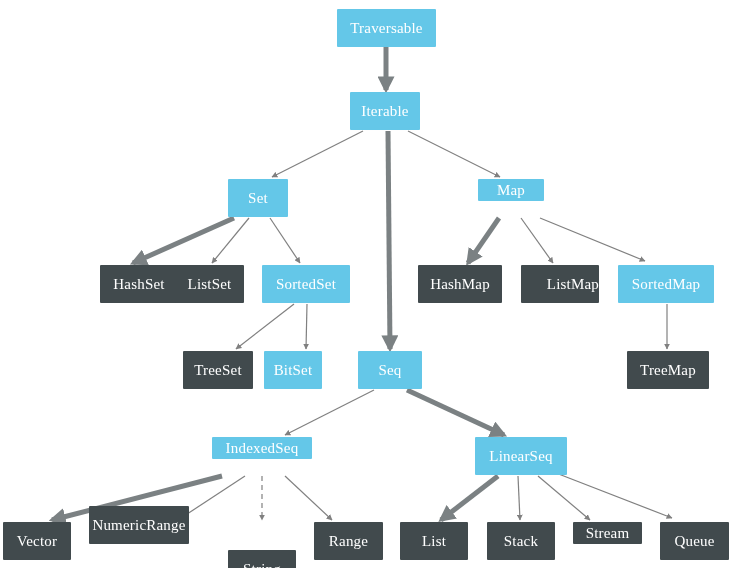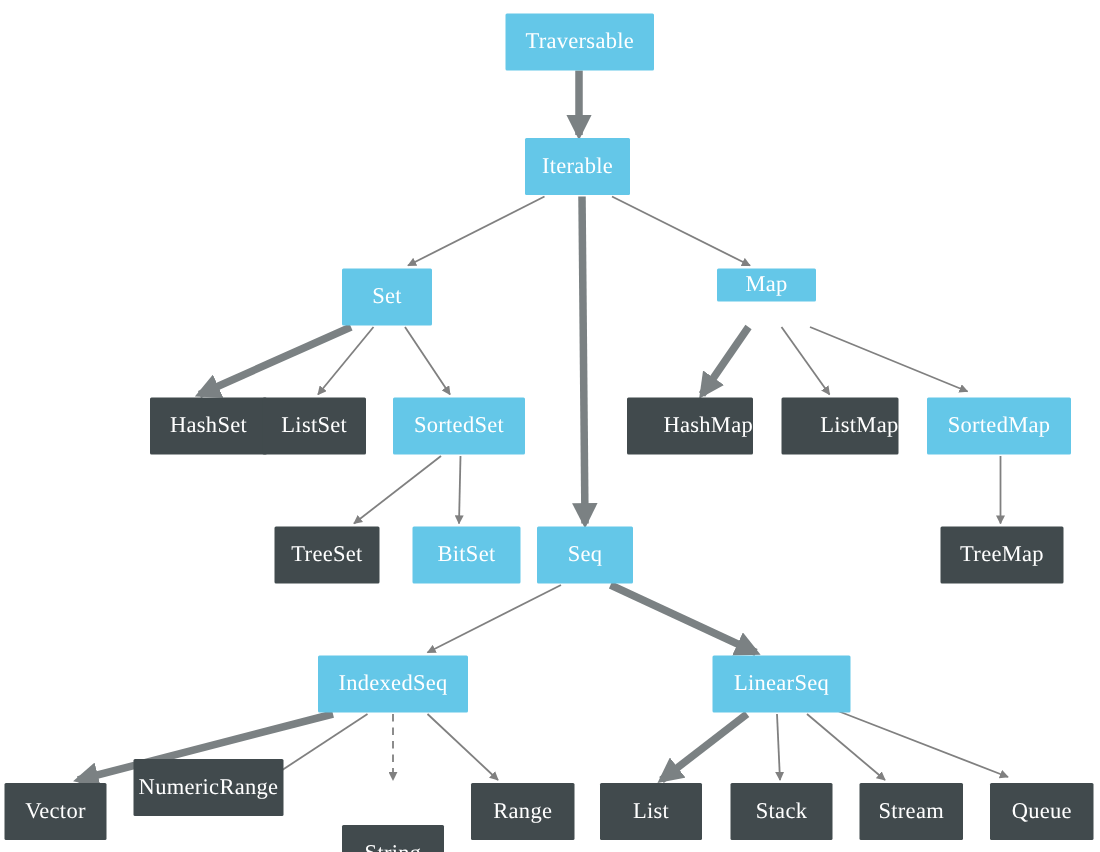--- a/index.html
+++ b/index.html
@@ -93,42 +93,42 @@
       </div>
       <div class="node clazz" style="left: 79px; top: 265px; width: 78px; height: 38px; margin-left: 21px;">
         <span>HashSet</span>
       </div>
       <div class="node clazz" style="left: 175px; top: 265px; width: 69px; height: 38px;">
         <span>ListSet</span>
       </div>
       <div class="node trait" style="left: 262px; top: 265px; width: 88px; height: 38px;">
         <span>SortedSet</span>
       </div>
-      <div class="node clazz" style="left: 418px; top: 265px; width: 84px; height: 38px; justify-content: flex-end;">
+      <div class="node clazz" style="left: 418px; top: 265px; width: 84px; height: 38px;">
         <span>HashMap</span>
       </div>
       <div class="node clazz" style="left: 521px; top: 265px; width: 78px; height: 38px; justify-content: flex-end;">
         <span>ListMap</span>
       </div>
       <div class="node trait" style="left: 618px; top: 265px; width: 96px; height: 38px;">
         <span>SortedMap</span>
       </div>
       <div class="node clazz" style="left: 183px; top: 351px; width: 70px; height: 38px;">
         <span>TreeSet</span>
       </div>
-      <div class="node trait" style="left: 275px; top: 351px; width: 72px; height: 38px;">
+      <div class="node trait" style="left: 264px; top: 351px; width: 58px; height: 38px;">
         <span>BitSet</span>
       </div>
       <div class="node trait" style="left: 358px; top: 351px; width: 64px; height: 38px;">
         <span>Seq</span>
       </div>
       <div class="node clazz" style="left: 627px; top: 351px; width: 82px; height: 38px;">
         <span>TreeMap</span>
       </div>
-      <div class="node trait" style="left: 212px; top: 437px; width: 100px; height: 38px;">
+      <div class="node trait" style="left: 212px; top: 437px; width: 100px; height: 22px;">
         <span>IndexedSeq</span>
       </div>
       <div class="node trait" style="left: 475px; top: 437px; width: 92px; height: 38px;">
         <span>LinearSeq</span>
       </div>
       <div class="node clazz" style="left: 3px; top: 522px; width: 68px; height: 38px; align-items: center;">
         <span>Vector</span>
       </div>
       <div class="node clazz" style="left: 89px; top: 506px; width: 100px; height: 38px; justify-content: center;">
         <span>NumericRange</span>
@@ -138,20 +138,20 @@
       </div>
       <div class="node clazz" style="left: 314px; top: 522px; width: 69px; height: 38px;">
         <span>Range</span>
       </div>
       <div class="node clazz" style="left: 400px; top: 522px; width: 68px; height: 38px;">
         <span>List</span>
       </div>
       <div class="node clazz" style="left: 487px; top: 522px; width: 68px; height: 38px;">
         <span>Stack</span>
       </div>
-      <div class="node clazz" style="left: 573px; top: 522px; width: 69px; height: 38px;">
+      <div class="node clazz" style="left: 573px; top: 522px; width: 69px; height: 22px;">
         <span>Stream</span>
       </div>
       <div class="node clazz" style="left: 660px; top: 522px; width: 69px; height: 38px;">
         <span>Queue</span>
       </div>
     </div>
 </div>
 
 </body></html>

